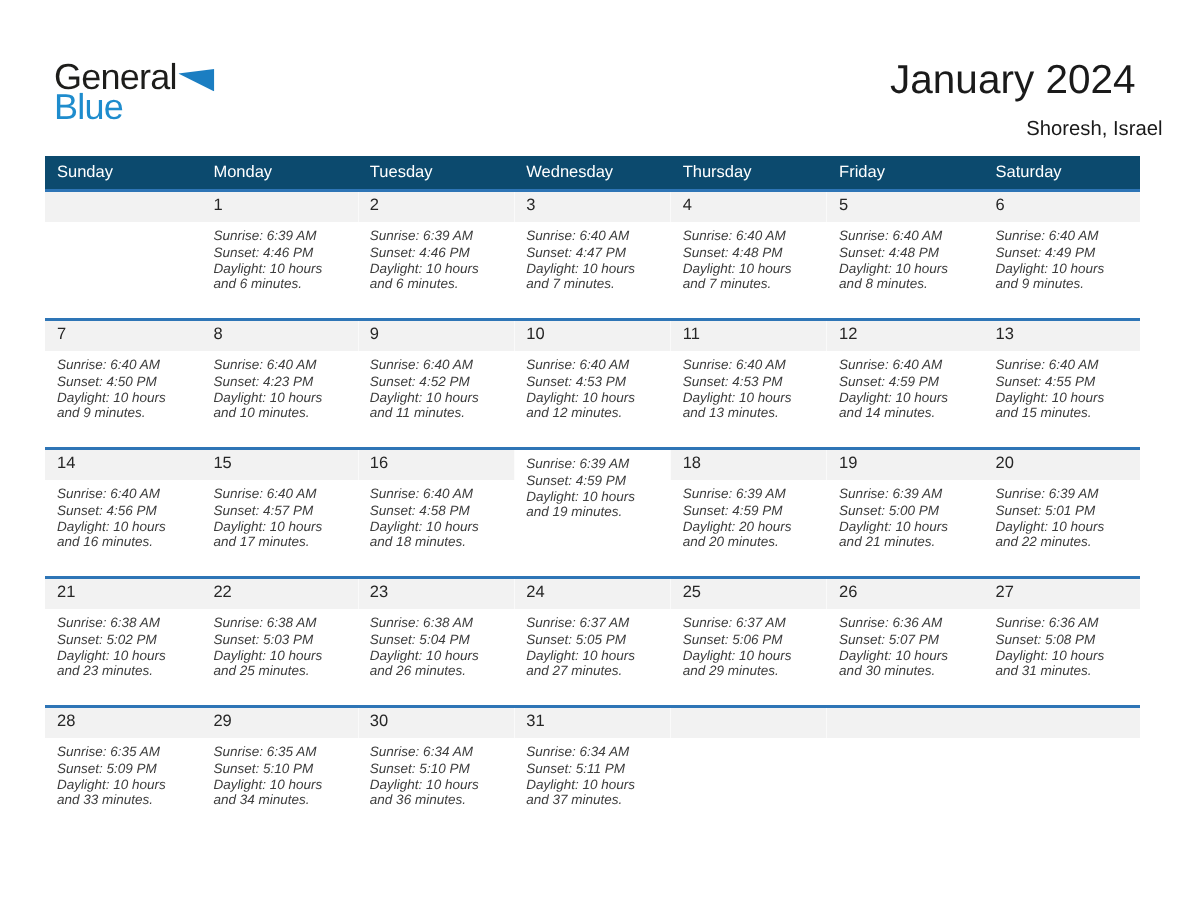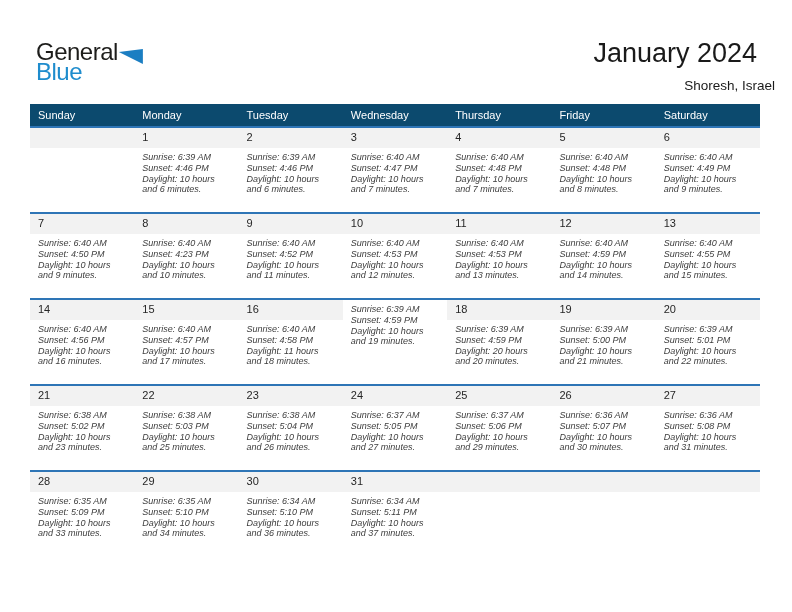--- a/index.html
+++ b/index.html
@@ -1,21 +1,21 @@
 <!DOCTYPE html>
 <html><head>
 <meta charset="utf-8">
 <style>
   * { margin:0; padding:0; box-sizing:border-box; }
   html,body { width:792px; height:612px; background:#ffffff; font-family:"Liberation Sans", sans-serif; }
   .page { position:relative; width:792px; height:612px; background:#ffffff; overflow:hidden; }
 
   
   .logo { position:absolute; left:36px; top:40px; }
-  .logo-row1 { display:flex; align-items:flex-end; }
+  .logo-row1 { display:flex; align-items:center; }
   .logo-general { font-size:24px; color:#1d1d1b; letter-spacing:-0.5px; line-height:1; }
   .logo-triangle { width:24px; height:15px; margin-left:1px; margin-top:3px;
                    background:#1b7ec2; clip-path:polygon(0 20%, 100% 0, 100% 100%); }
   .logo-row2 { text-align:left; margin-top:-4px; }
   .logo-blue { font-size:24px; color:#1e8ccd; letter-spacing:-0.5px; line-height:1; }
 
   
   .title { position:absolute; top:38px; right:35px; font-size:27px; color:#1a1a1a; text-align:right; }
   .location { position:absolute; top:78px; right:17px; font-size:13.5px; color:#1a1a1a; text-align:right; }
 
@@ -185,21 +185,21 @@
               <div>Sunrise: 6:40 AM</div>
               <div>Sunset: 4:57 PM</div>
               <div>Daylight: 10 hours and 17 minutes.</div>
             </div>
           </div>
           <div class="day-cell">
             <div class="day-num-band">16</div>
             <div class="day-details">
               <div>Sunrise: 6:40 AM</div>
               <div>Sunset: 4:58 PM</div>
-              <div>Daylight: 11 hours and 18 minutes.</div>
+              <div>Daylight: 10 hours and 18 minutes.</div>
             </div>
           </div>
           <div class="day-cell">
             <div class="day-details">
               <div>Sunrise: 6:39 AM</div>
               <div>Sunset: 4:59 PM</div>
               <div>Daylight: 10 hours and 19 minutes.</div>
             </div>
           </div>
           <div class="day-cell">

